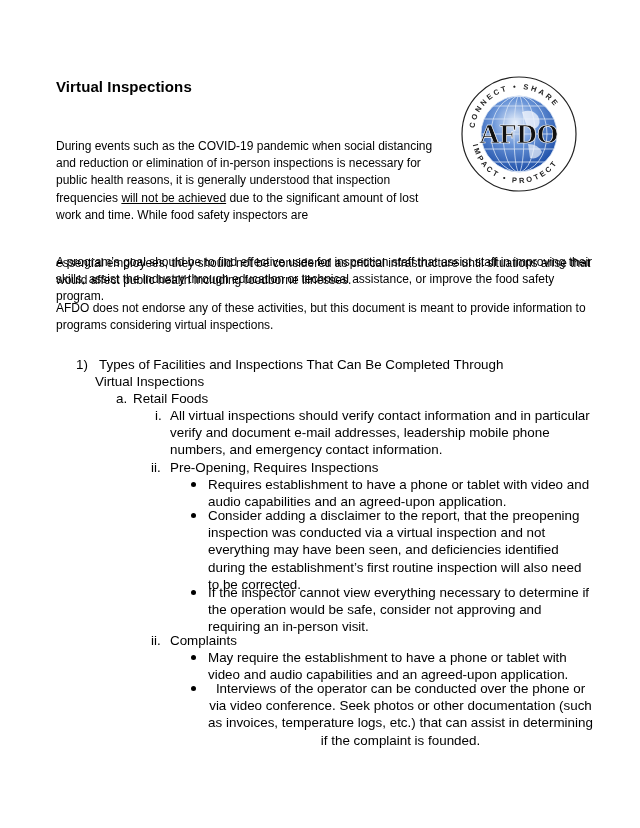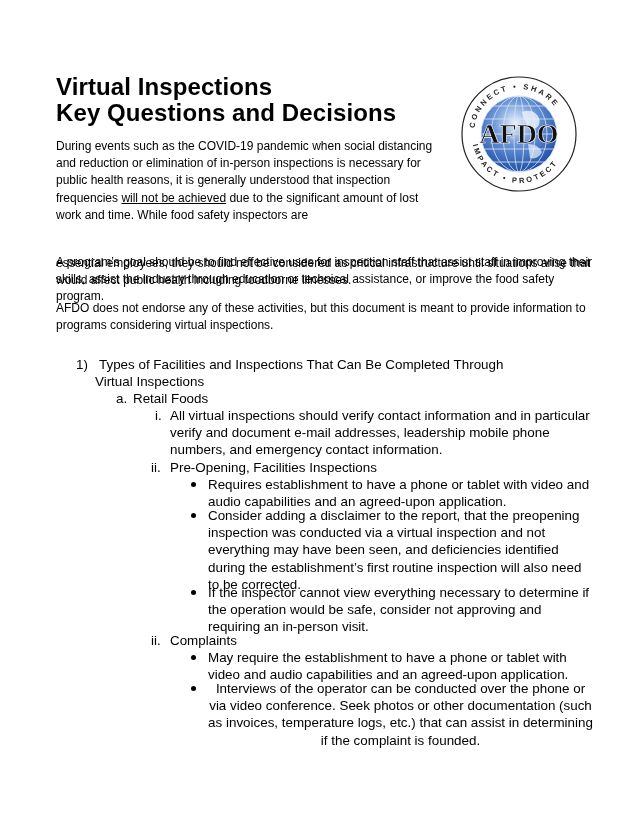--- a/index.html
+++ b/index.html
@@ -1,35 +1,34 @@
 <!DOCTYPE html>
 <html><head>
   <meta charset="utf-8">
   <style>
     html, body { margin: 0; padding: 0; background: #ffffff; }
     body { width: 640px; height: 828px; position: relative; overflow: hidden;
            font-family: "Liberation Sans", sans-serif; color: #000; }
     .abs { position: absolute; }
-    .title { left: 56px; top: 74px; font-size: 24px; font-weight: bold; line-height: 26px; letter-spacing: 0.1px; }
+    .title { left: 56px; top: 74px; font-size: 15px; font-weight: bold; line-height: 26px; letter-spacing: 0.1px; }
     .body { font-size: 12px; line-height: 17.2px; }
     .p1a { left: 56px; top: 138px; width: 380px; }
     .p1b { left: 56px; top: 207px; width: 540px; margin-top: 48px; }
     .p2 { left: 56px; top: 254px; width: 540px; }
     .p3 { left: 56px; top: 300px; width: 540px; }
     u { text-decoration: underline; }
     .li { position: absolute; font-size: 13.4px; line-height: 17.2px; }
     .bullet-dot { position: absolute; width: 5px; height: 5px; border-radius: 50%; background: #000; }
     .logo { left: 452px; top: 72px; width: 135px; height: 125px; }
   </style>
 </head>
 <body>
 
 <div class="abs title">
   <div>Virtual Inspections</div>
-  <div>Key Questions and Decisions</div>
 </div>
 
 <div class="abs logo">
   <svg width="135" height="125" viewBox="0 0 135 125">
     <defs>
       <radialGradient id="gl" cx="45%" cy="35%" r="65%">
         <stop offset="0%" stop-color="#e8f0fb"></stop>
         <stop offset="45%" stop-color="#6a95d8"></stop>
         <stop offset="100%" stop-color="#1e4fa8"></stop>
       </radialGradient>
@@ -74,21 +73,21 @@
     <span style="margin-left:4px;">Types of Facilities and Inspections That Can Be Completed Through Virtual Inspections</span>
   </div>
 
   <span class="li" style="left:116px; top:390px;">a.</span>
   <span class="li" style="left:133px; top:390px;">Retail Foods</span>
 
   <span class="li" style="left:155px; top:407px;">i.</span>
   <div class="li" style="left:170px; top:407px; width:425px;">All virtual inspections should verify contact information and in particular verify and document e-mail addresses, leadership mobile phone numbers, and emergency contact information.</div>
 
   <span class="li" style="left:151px; top:459px;">ii.</span>
-  <span class="li" style="left:170px; top:459px;">Pre-Opening, Facilities Inspections</span>
+  <span class="li" style="left:170px; top:459px;">Pre-Opening, Requires Inspections</span>
 
   <div class="bullet-dot" style="left:191px; top:482px;"></div>
   <div class="li" style="left:208px; top:476px; width:385px;">Requires establishment to have a phone or tablet with video and audio capabilities and an agreed-upon application.</div>
 
   <div class="bullet-dot" style="left:191px; top:513px;"></div>
   <div class="li" style="left:208px; top:507px; width:385px;">Consider adding a disclaimer to the report, that the preopening inspection was conducted via a virtual inspection and not everything may have been seen, and deficiencies identified during the establishment’s first routine inspection will also need to be corrected.</div>
 
   <div class="bullet-dot" style="left:191px; top:590px;"></div>
   <div class="li" style="left:208px; top:584px; width:385px;">If the inspector cannot view everything necessary to determine if the operation would be safe, consider not approving and requiring an in-person visit.</div>
 

